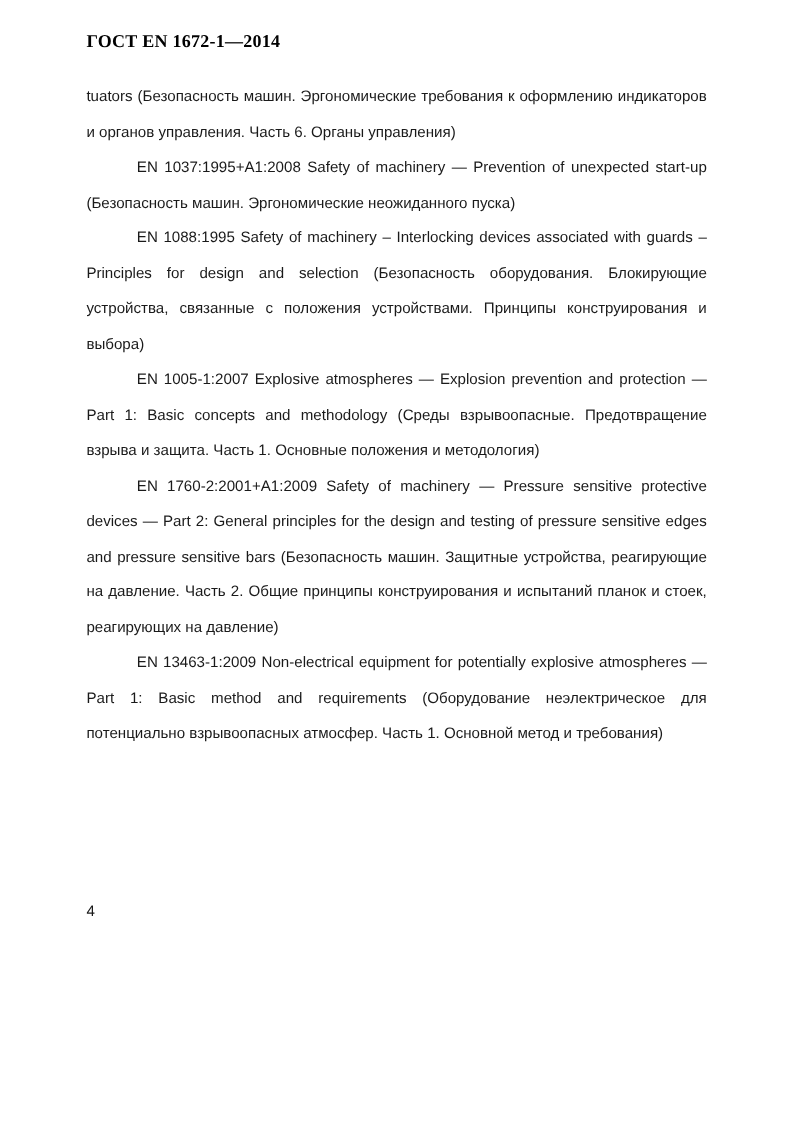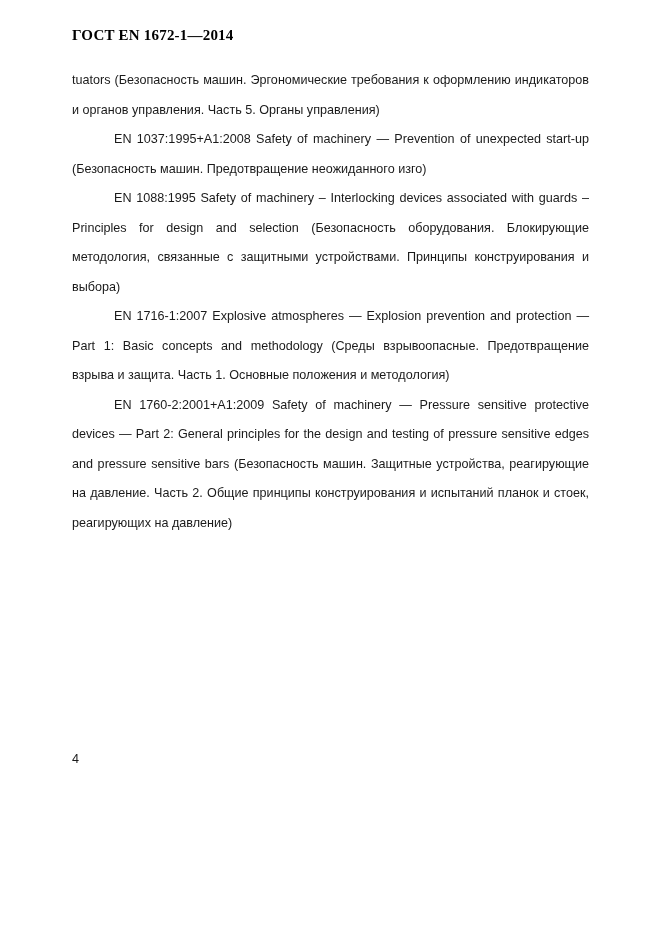--- a/index.html
+++ b/index.html
@@ -56,22 +56,23 @@
   }
 </style>
 </head>
 <body>
 
 <div class="page">
 
   <div class="doc-header">ГОСТ EN 1672-1—2014</div>
 
   <div class="body-text">
-    <p class="para">tuators (Безопасность машин. Эргономические требования к оформле­нию индикаторов и органов управления. Часть 5. Органы управления)</p>
-    <p class="para indent">EN 1037:1995+A1:2008 Safety of machinery — Prevention of unex­pected start-up (Безопасность машин. Предотвращение неожиданного изго)</p>
-    <p class="para indent">EN 1088:1995 Safety of machinery – Interlocking devices associated with guards – Principles for design and selection (Безопасность оборудова­ния. Блокирующие методология, связанные с защитными устройствами. Принципы конструирования и выбора)</p>
-    <p class="para indent">EN 1716-1:2007 Explosive atmospheres — Explosion prevention and protection — Part 1: Basic concepts and methodology (Среды взрывоопас­ные. Предотвращение взрыва и защита. Часть 1. Основные положения и методология)</p>
+    <p class="para">tuators (Безопасность машин. Эргономические требования к оформле­нию индикаторов и органов управления. Часть 6. Органы управления)</p>
+    <p class="para indent">EN 1037:1995+A1:2008 Safety of machinery — Prevention of unex­pected start-up (Безопасность машин. Эргономические неожиданного пуска)</p>
+    <p class="para indent">EN 1088:1995 Safety of machinery – Interlocking devices associated with guards – Principles for design and selection (Безопасность оборудова­ния. Блокирующие устройства, связанные с положения устройствами. Принципы конструирования и выбора)</p>
+    <p class="para indent">EN 1005-1:2007 Explosive atmospheres — Explosion prevention and protection — Part 1: Basic concepts and methodology (Среды взрывоопас­ные. Предотвращение взрыва и защита. Часть 1. Основные положения и методология)</p>
     <p class="para indent">EN 1760-2:2001+A1:2009 Safety of machinery — Pressure sensitive protective devices — Part 2: General principles for the design and testing of pressure sensitive edges and pressure sensitive bars (Безопасность машин. Защитные устройства, реагирующие на давление. Часть 2. Об­щие принципы конструирования и испытаний планок и стоек, реагирую­щих на давление)</p>
+    <p class="para indent">EN 13463-1:2009 Non-electrical equipment for potentially explosive atmospheres — Part 1: Basic method and requirements (Оборудование не­электрическое для потенциально взрывоопасных атмосфер. Часть 1. Основной метод и требования)</p>
   </div>
 
   <div class="page-number">4</div>
 
 </div>
 
 </body></html>

